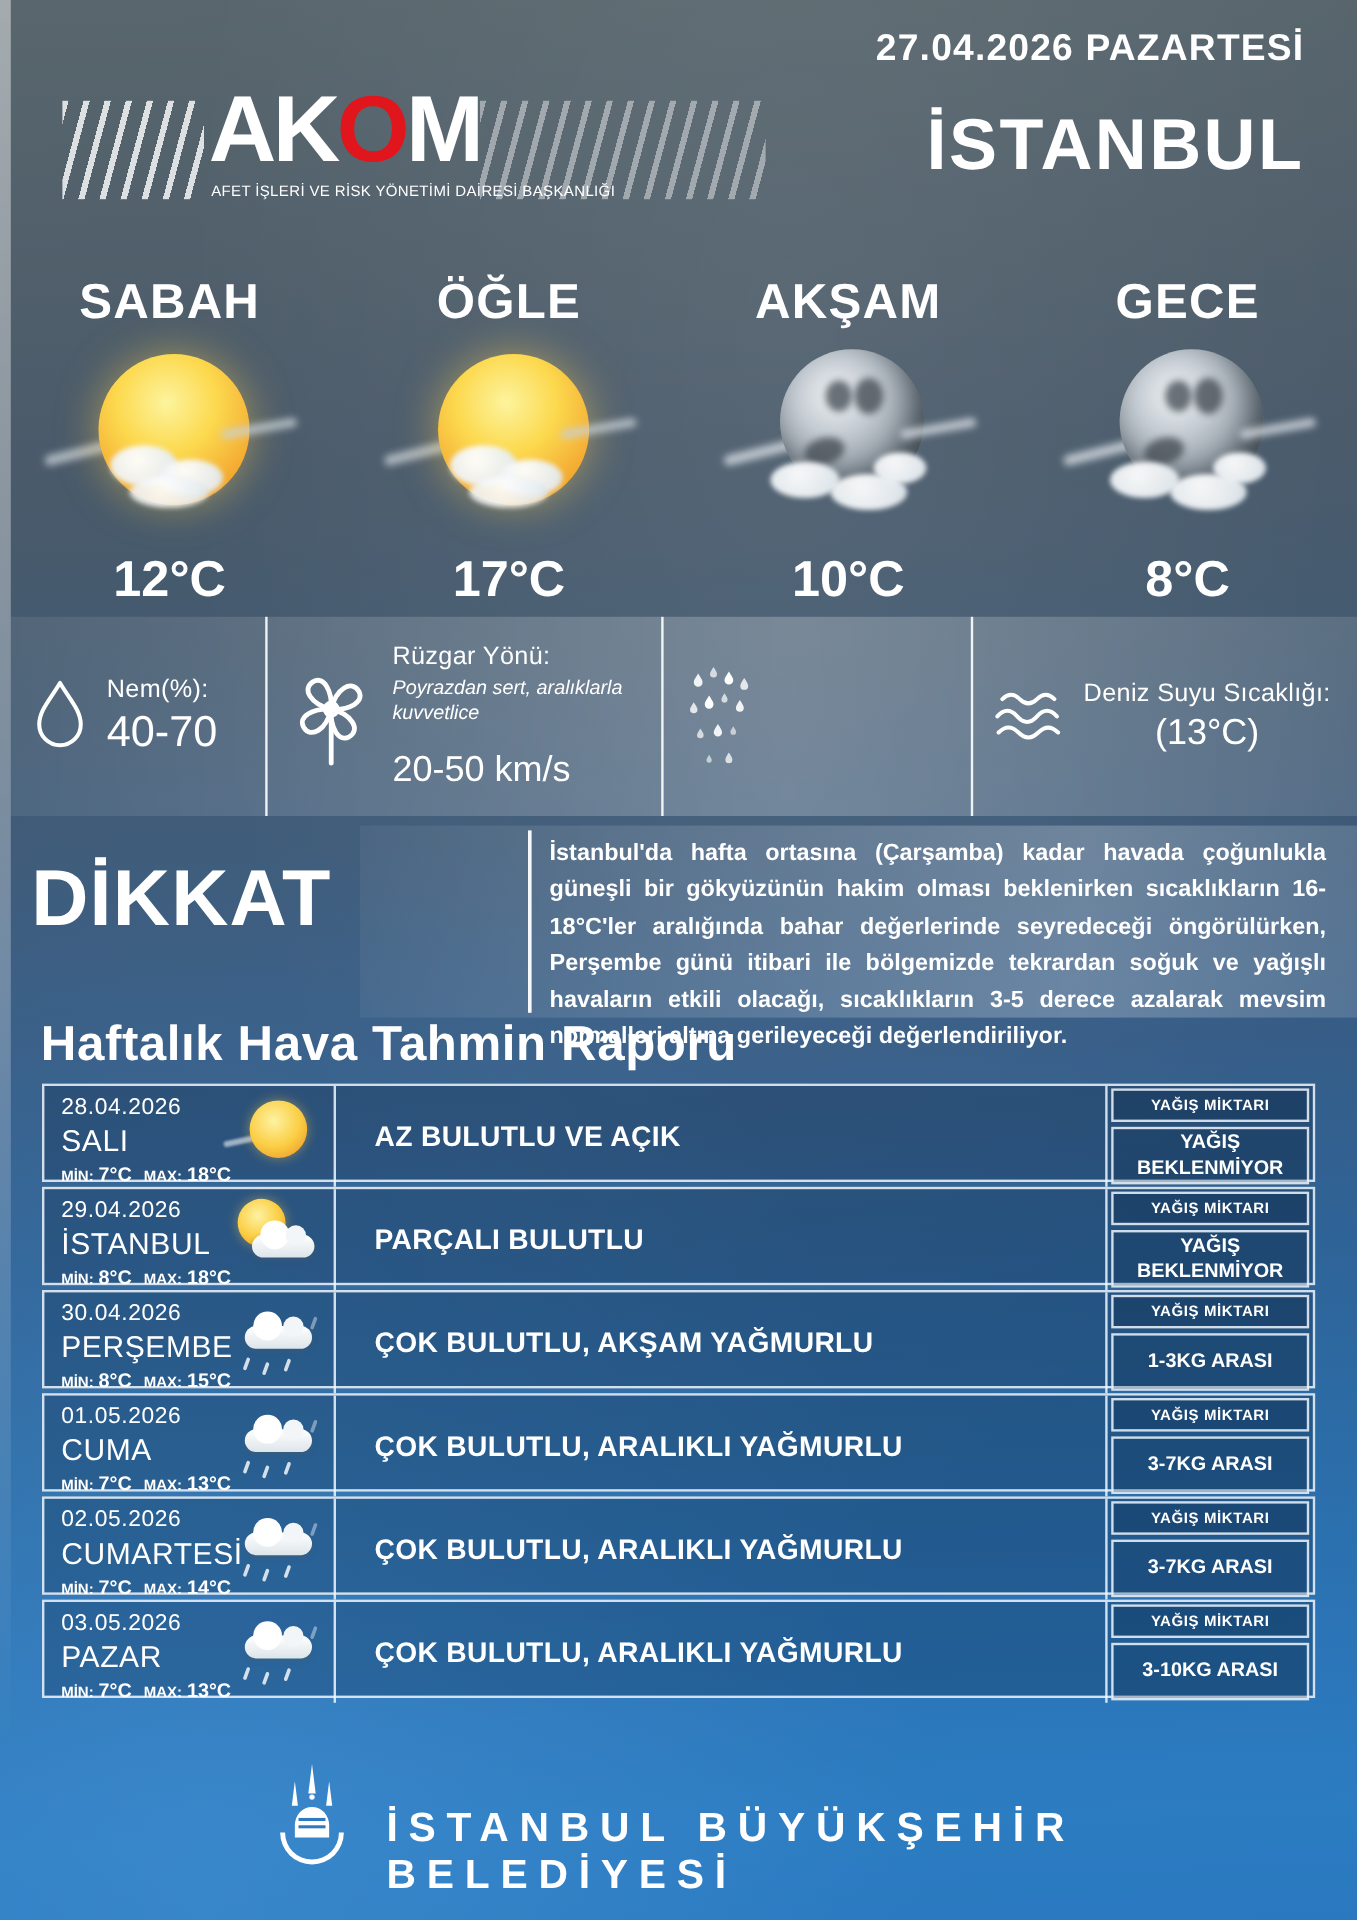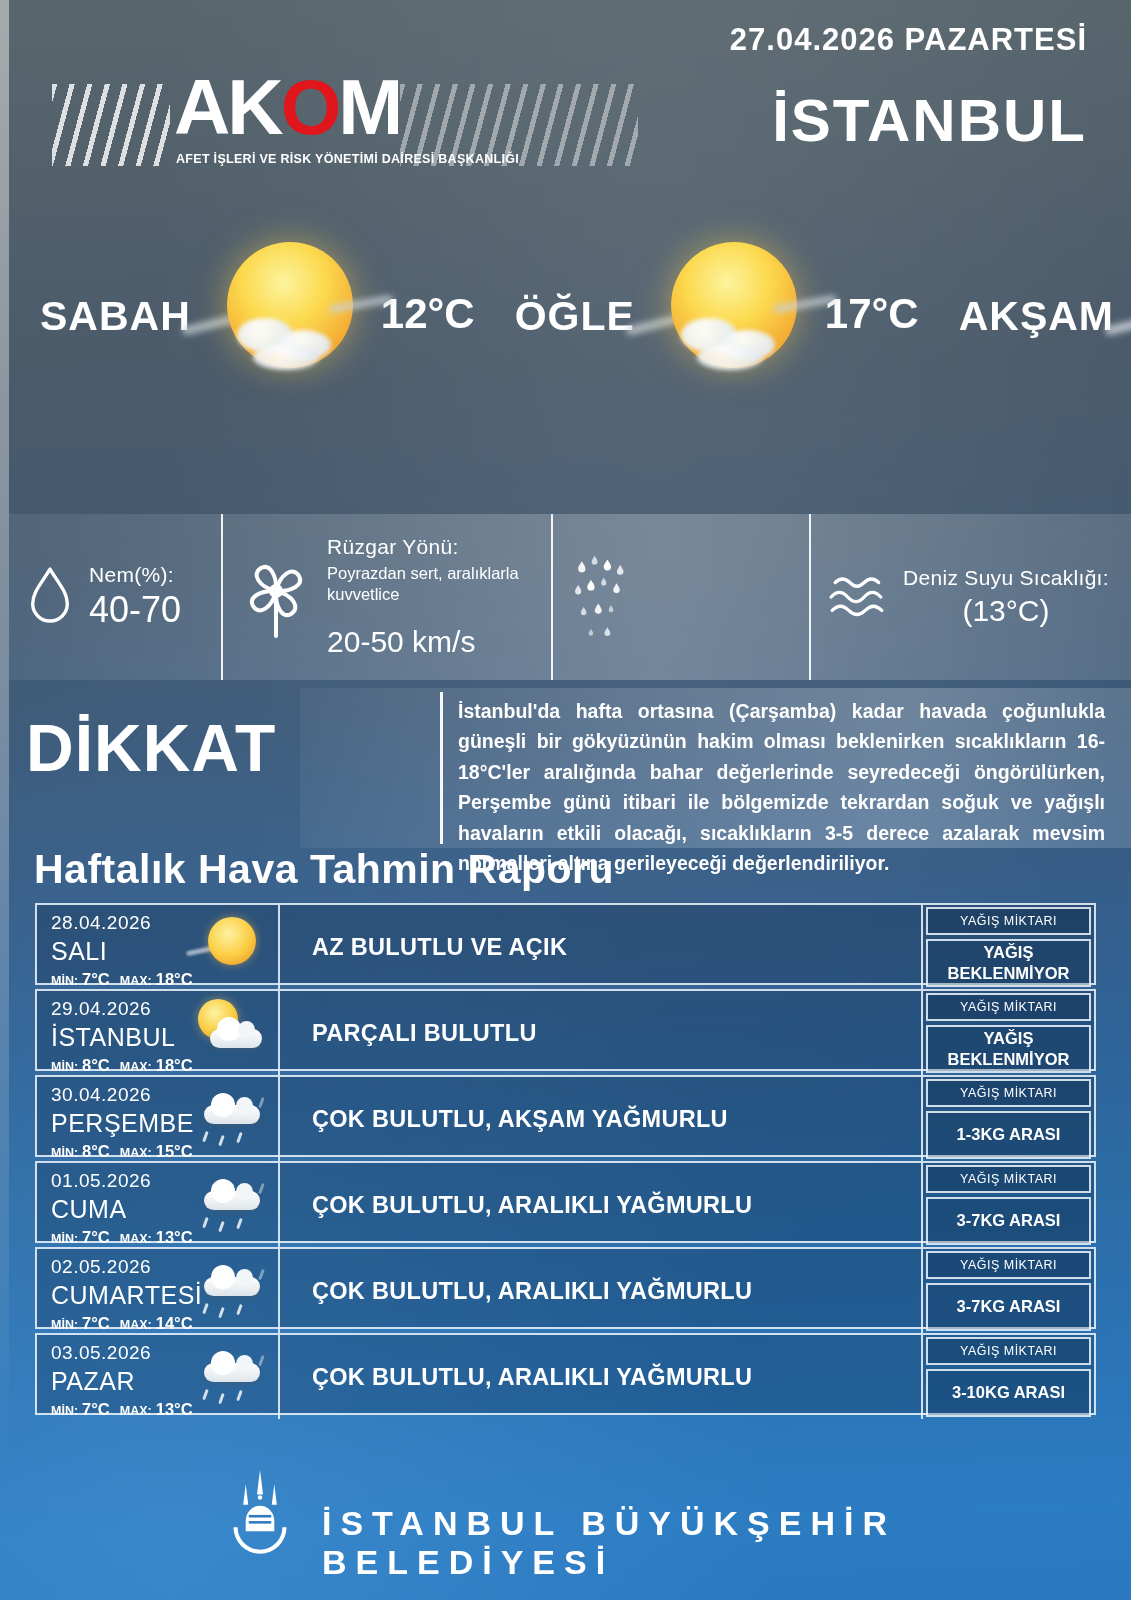--- a/index.html
+++ b/index.html
@@ -22,28 +22,28 @@
   
   .akom{position:absolute; left:52px; top:68px; width:560px; height:120px;}
   .slashes{position:absolute; top:16px; height:82px;
     background:repeating-linear-gradient(105deg, rgba(255,255,255,.95) 0 5px, transparent 5px 17px);}
   .slashes.left{left:0; width:118px; opacity:.85;}
   .slashes.right{left:348px; width:238px; opacity:.45;}
   .akom-word{position:absolute; left:122px; top:0; font-size:78px; font-weight:900;
     letter-spacing:-3px; line-height:1;}
   .akom-word .o-red{color:#e0161c;}
   .akom-sub{position:absolute; left:124px; top:84px; width:300px; font-size:12.5px;
-    font-weight:700; letter-spacing:.3px; white-space:nowrap;}
+    font-weight:400; letter-spacing:.3px; white-space:nowrap;}
   .hdr-date{position:absolute; right:44px; top:22px; font-size:31px; font-weight:800; letter-spacing:1px;}
   .hdr-city{position:absolute; right:44px; top:86px; font-size:60px; font-weight:800; letter-spacing:2px;}
 
   
   .periods{position:absolute; left:0; top:222px; width:1131px;
     display:grid; grid-template-columns:repeat(4,1fr);}
-  .period{display:flex; flex-direction:row; align-items:center;padding-left:40px;}
+  .period{display:flex; flex-direction:column; align-items:center;}
   .period-label{font-size:41px; font-weight:800; letter-spacing:1px; margin-top:6px;}
   .icon-stage{position:relative; width:190px; height:178px; margin-top:4px;}
   .period-temp{font-size:42px; font-weight:800; margin-top:2px;}
 
   .sun-big{position:absolute; left:36px; top:16px; width:126px; height:126px; border-radius:50%;
     background:radial-gradient(circle at 45% 32%, #fcf49e 0%, #fcd94e 38%, #f4ac33 72%, #e8941d 100%);
     box-shadow:0 0 34px rgba(252,205,80,.5);}
   .wisp{position:absolute; background:rgba(200,208,214,.75); border-radius:12px; filter:blur(3px);}
   .wisp-l{left:-10px; top:90px; width:92px; height:9px; transform:rotate(-14deg);}
   .wisp-r{right:-12px; top:74px; width:64px; height:8px; transform:rotate(-10deg);}
@@ -67,21 +67,21 @@
 
   
   .stats{position:absolute; left:9px; top:514px; width:1122px; height:166px;
     background:linear-gradient(92deg, rgba(255,255,255,.07), rgba(255,255,255,.24) 58%, rgba(255,255,255,.12));
     display:grid; grid-template-columns:212px 330px 258px 1fr; align-items:center;}
   .stat{position:relative; height:100%; display:flex; align-items:center; padding-left:16px; box-sizing:border-box;}
   .stat + .stat{border-left:2px solid rgba(255,255,255,.9);}
   .stat-text{margin-left:14px;}
   .stat-label{font-size:21px; font-weight:400; letter-spacing:.3px;}
   .stat-value-lg{font-size:36px; font-weight:400; margin-top:2px;}
-  .stat-detail{font-size:16.5px; margin-top:4px; line-height:1.25; max-width:230px;}
+  .stat-detail{font-size:16.5px; margin-top:4px; line-height:1.25; max-width:230px;font-style:italic;}
   .stat-speed{font-size:30px; margin-top:20px;}
   .stat-value-md{font-size:20px; margin-top:22px;}
   .stat-sea{font-size:30px; margin-top:4px; text-align:center;}
 
   
   .warning{position:absolute; left:0; top:688px; width:1131px; height:160px;}
   .warn-sheen{position:absolute; left:300px; right:0; top:0; bottom:0;
     background:linear-gradient(95deg, rgba(255,255,255,.05), rgba(212,222,232,.30) 72%, rgba(188,202,214,.22));}
   .warn-title{position:absolute; left:26px; top:22px; font-size:66px; font-weight:900; letter-spacing:1px;}
   .warn-divider{position:absolute; left:440px; top:4px; bottom:4px; width:3px; background:rgba(255,255,255,.95);}
@@ -97,21 +97,21 @@
   .wdate{font-size:19px; letter-spacing:.5px;}
   .wday{font-size:25px; letter-spacing:.5px; margin-top:3px;}
   .minmax{display:flex; align-items:baseline; gap:4px; margin-top:4px;}
   .mm-label{font-size:12.5px; font-weight:700;}
   .mm-gap{margin-left:6px;}
   .mm-val{font-size:16.5px; font-weight:700;}
   .wcol2{display:flex; align-items:center; padding-left:32px; font-size:23.5px; font-weight:700;
     letter-spacing:.3px; border-right:2px solid rgba(240,248,255,.85);}
   .wcol3{display:flex; flex-direction:column; gap:4px; padding:2px 3px; box-sizing:border-box;}
   .amt-head{height:24px; border:2px solid rgba(240,248,255,.85); background:rgba(10,35,65,.30);
-    display:flex; align-items:center; justify-content:center; font-size:12.5px; font-weight:400; letter-spacing:.5px;}
+    display:flex; align-items:center; justify-content:center; font-size:12.5px; font-weight:700; letter-spacing:.5px;}
   .amt-val{flex:1; border:2px solid rgba(240,248,255,.85); background:rgba(10,35,65,.22);
     display:flex; align-items:center; justify-content:center; text-align:center;
     font-size:16.5px; font-weight:600; line-height:1.3; padding:0 8px;}
 
   .wicon{position:absolute; right:6px; top:8px; width:82px; height:60px;}
   .sun-core{position:absolute; left:18px; top:4px; width:48px; height:48px; border-radius:50%;
     background:radial-gradient(circle at 42% 35%, #fdf2a2, #fbce44 52%, #eea02d 85%, #e18f1f 100%);
     box-shadow:0 0 10px rgba(250,200,80,.45);}
   .tiny-wisp{position:absolute; left:-4px; top:34px; width:42px; height:5px;
     background:rgba(255,255,255,.55); border-radius:4px; transform:rotate(-12deg); filter:blur(1px);}

